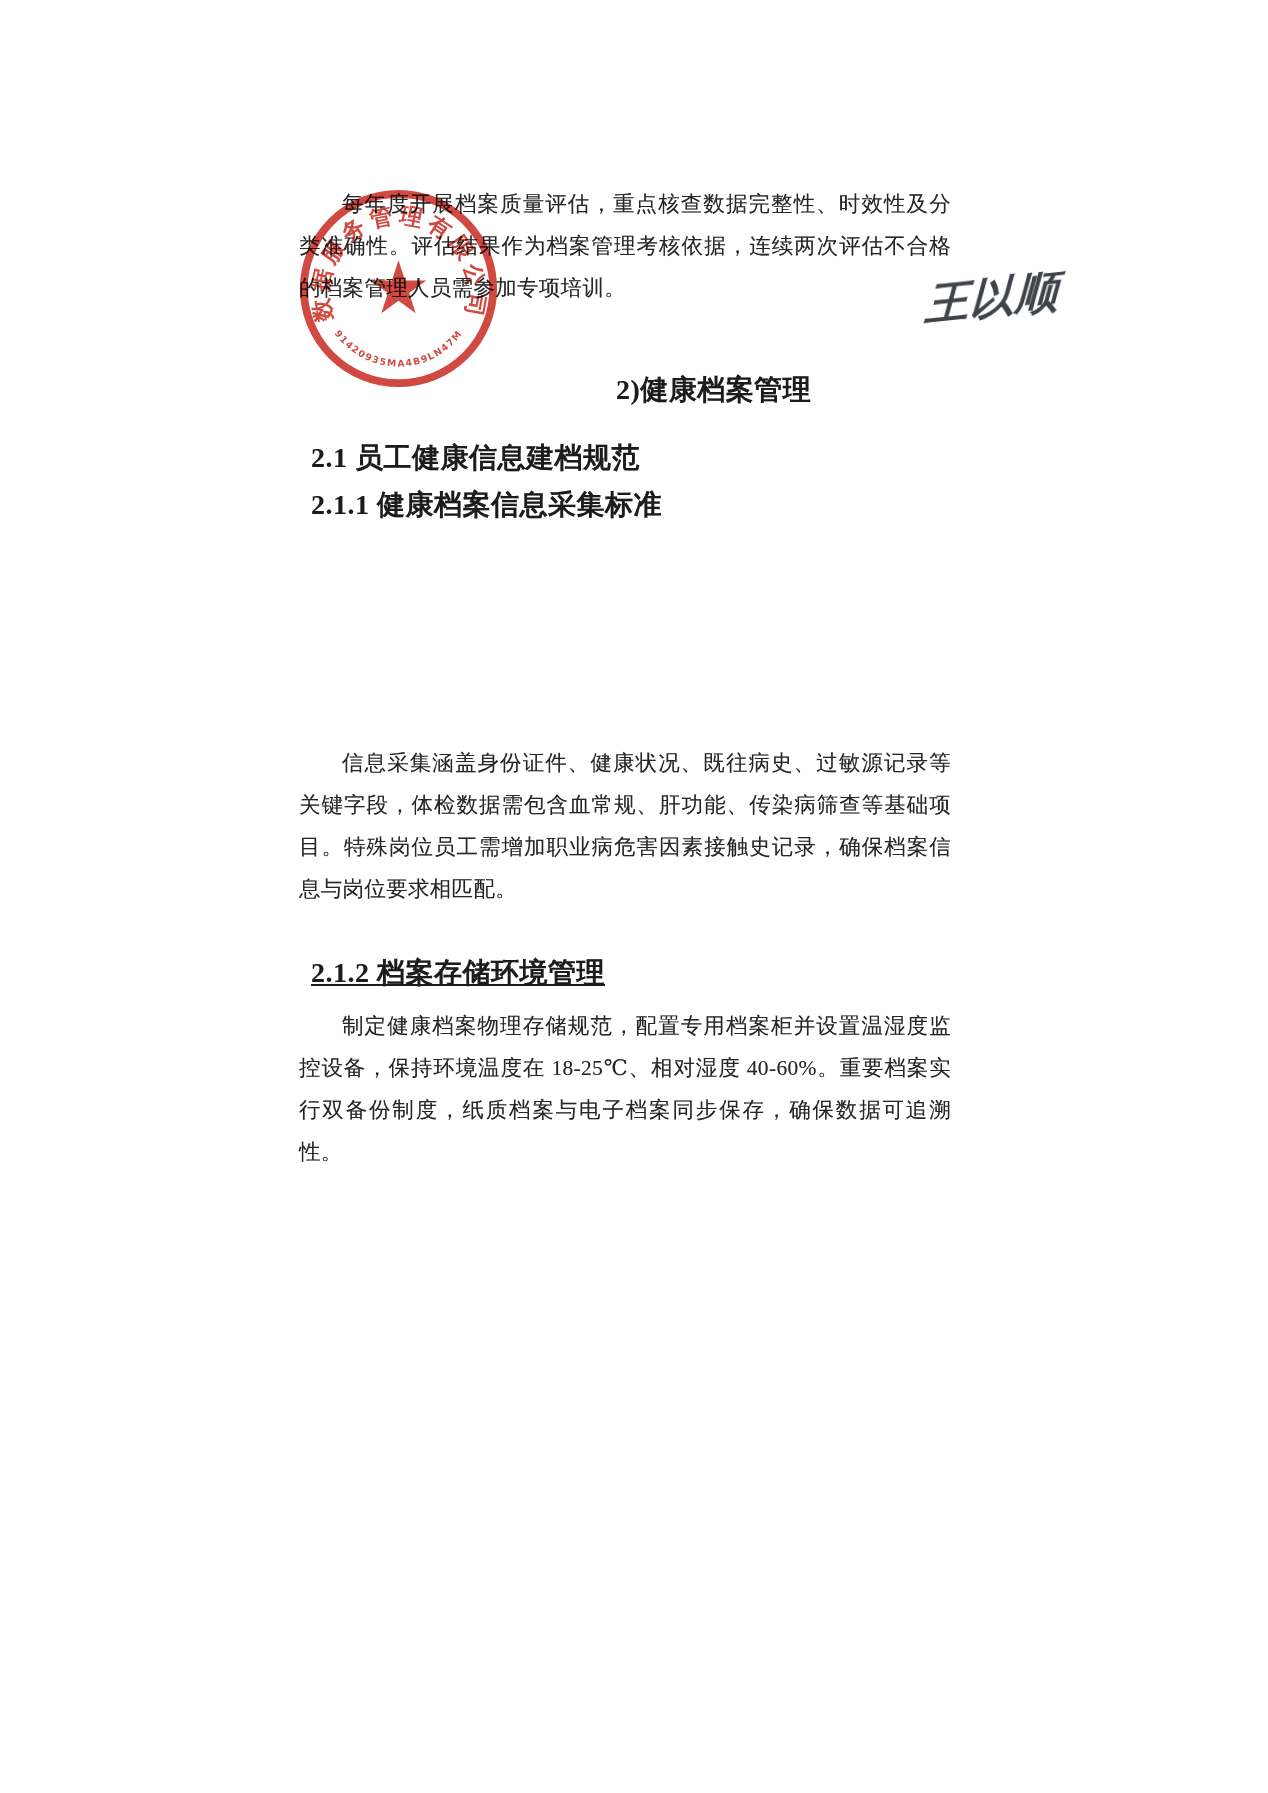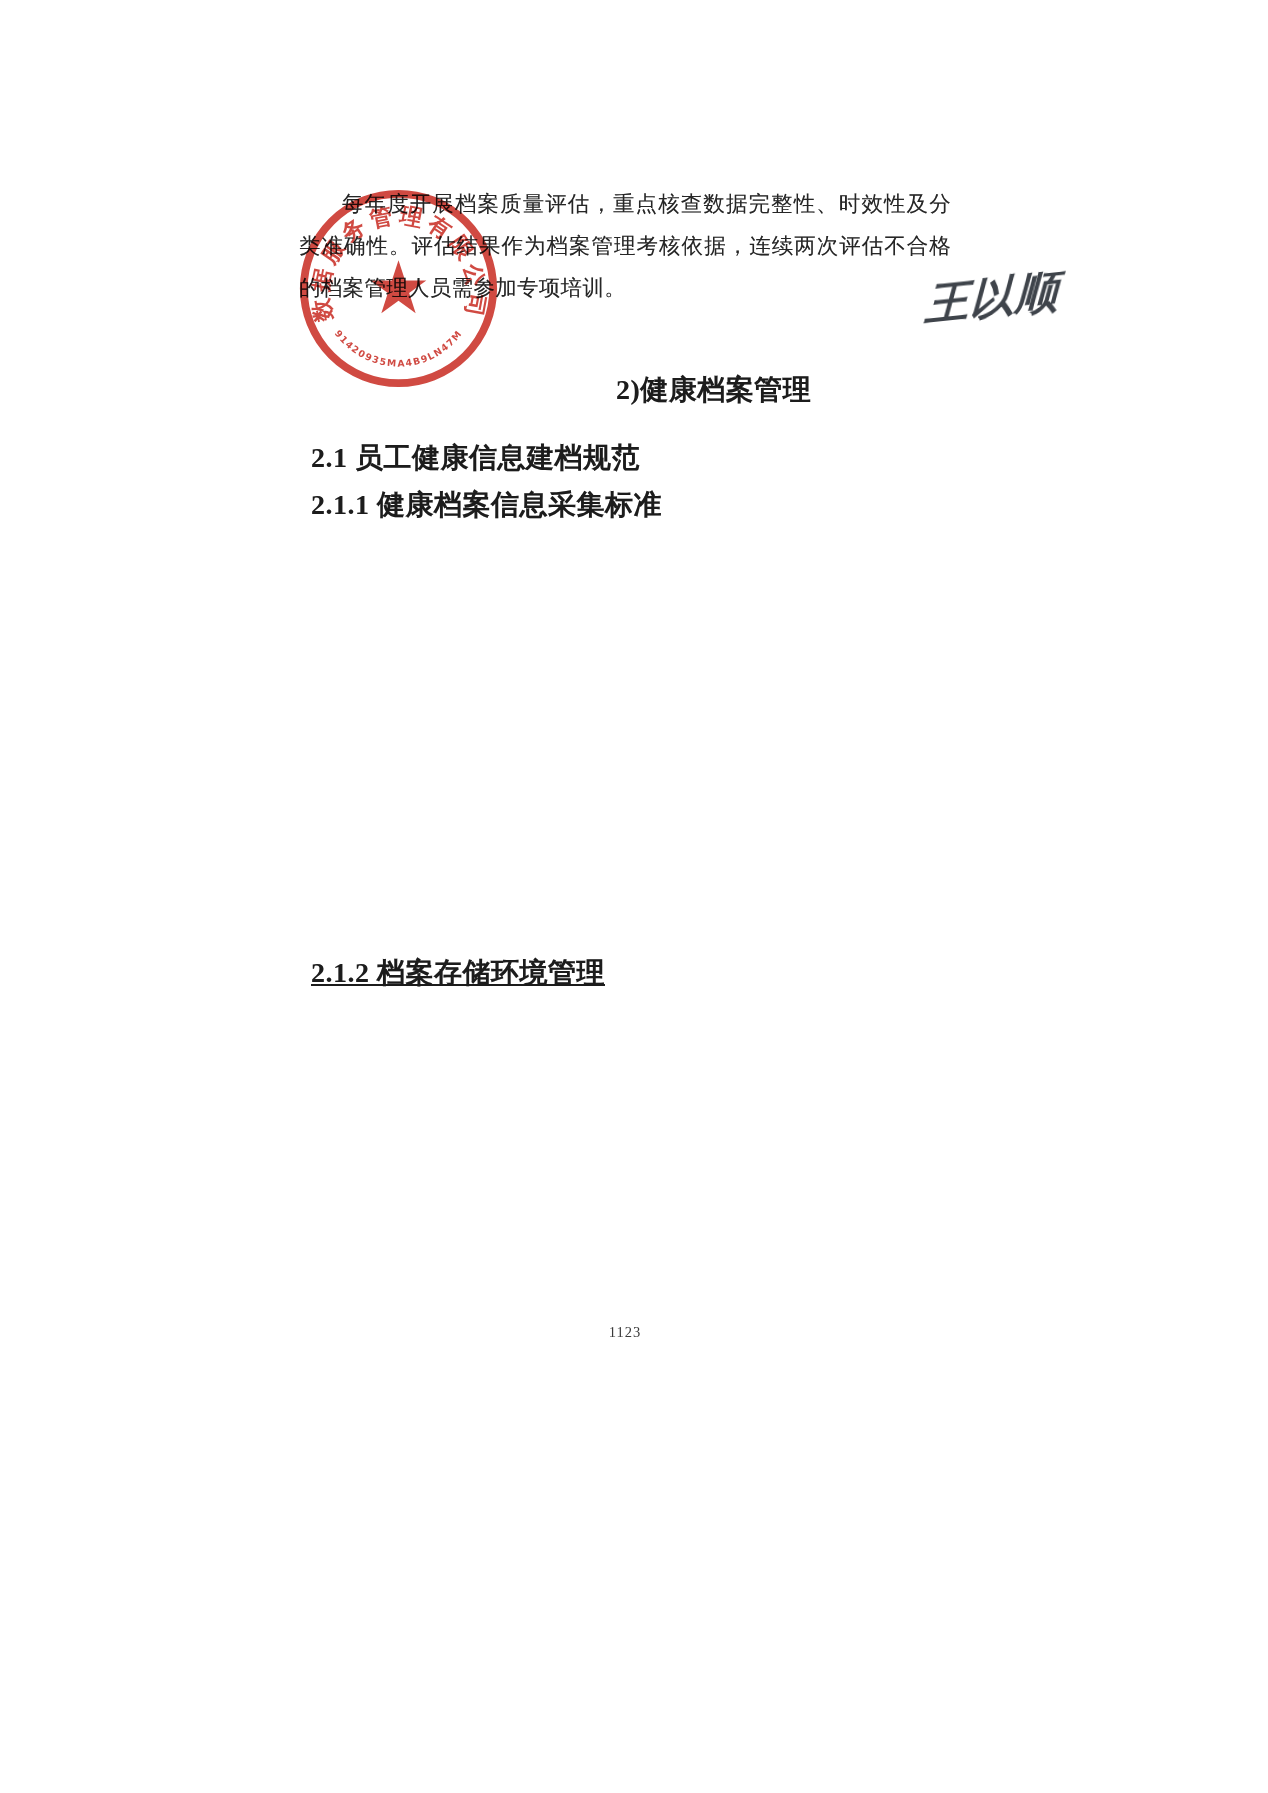--- a/index.html
+++ b/index.html
@@ -97,20 +97,21 @@
 
   <div class="signature">王以顺</div>
 
   <h2 class="hd h-main">2)健康档案管理</h2>
 
   <h3 class="hd h-21">2.1 员工健康信息建档规范</h3>
 
   <h4 class="hd h-211">2.1.1 健康档案信息采集标准</h4>
 
 
+  <p class="para p3">信息采集涵盖身份证件、健康状况、既往病史、过敏源记录等关键字段，体检数据需包含血常规、肝功能、传染病筛查等基础项目。特殊岗位员工需增加职业病危害因素接触史记录，确保档案信息与岗位要求相匹配。</p>
 
   <h4 class="hd h-212">2.1.2 档案存储环境管理</h4>
 
+  <p class="para p4">制定健康档案物理存储规范，配置专用档案柜并设置温湿度监控设备，保持环境温度在 18-25℃、相对湿度 40-60%。重要档案实行双备份制度，纸质档案与电子档案同步保存，确保数据可追溯性。</p>
 
 
-  <div class="pageno">1123</div>
 
 </div>
 
 </body></html>

